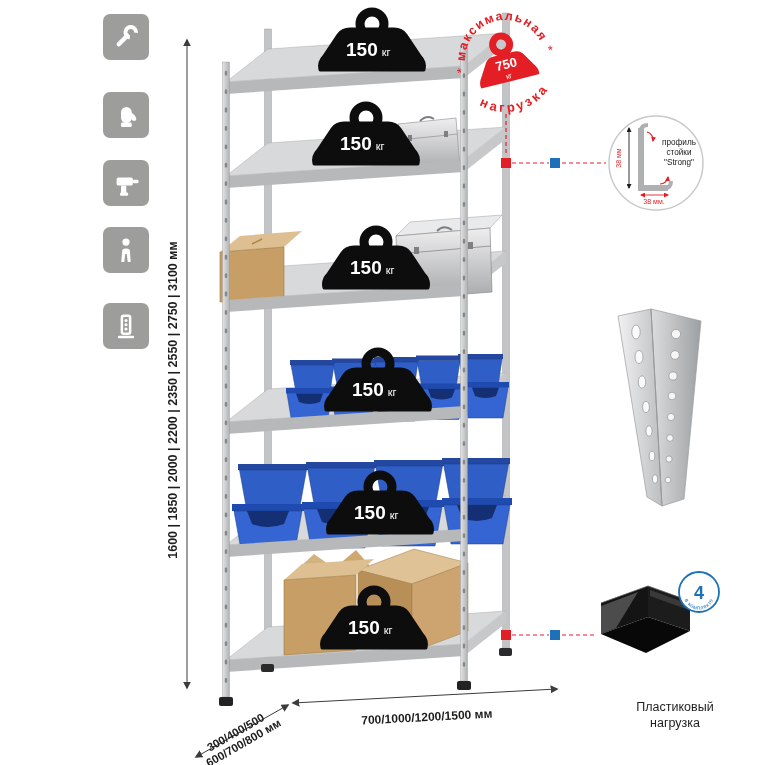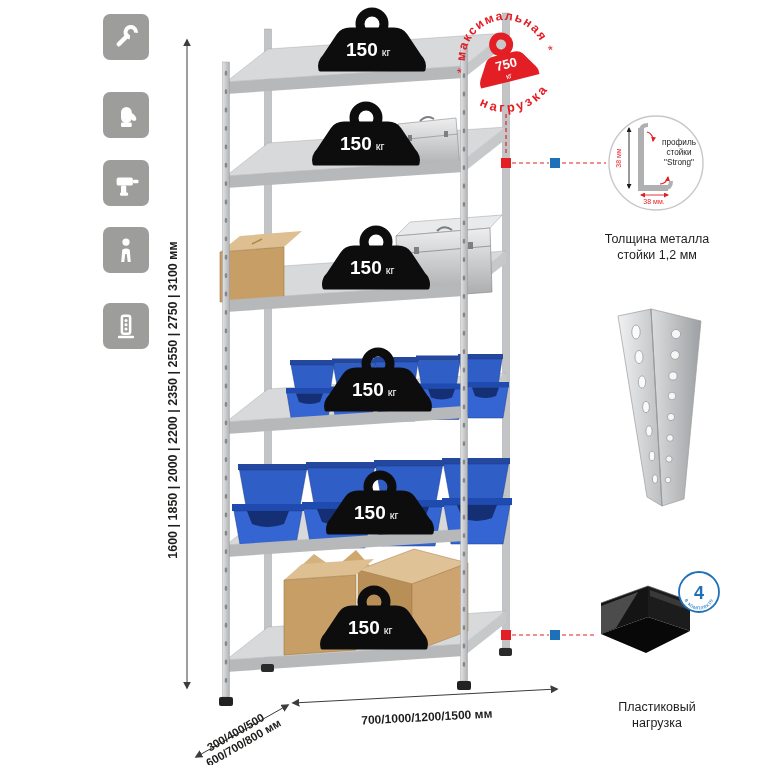--- a/index.html
+++ b/index.html
@@ -336,22 +336,18 @@
     </g>
     <g>
       <line x1="196" y1="757" x2="288" y2="705" stroke="#3c3c3b" stroke-width="1" marker-start="url(#ah)" marker-end="url(#ah)"></line>
       <text transform="translate(239,735) rotate(-30)" text-anchor="middle" font-size="11.5" font-weight="bold" fill="#1d1d1b">
         <tspan x="0" dy="0">300/400/500</tspan>
         <tspan x="0" dy="13">600/700/800 мм</tspan>
       </text>
     </g>
   </svg>
 
-  <div class="caption" style="left:582px;top:231px">
-    <span>Толщина металла</span><br>
-    <span>стойки 1,2 мм</span>
-  </div>
-  <div class="caption" style="left:582px;top:699px">
+  <div class="caption" style="left:600px;top:699px">
     <span>Пластиковый</span><br>
     <span>нагрузка</span>
   </div>
 
 </div>
 
 </body></html>

